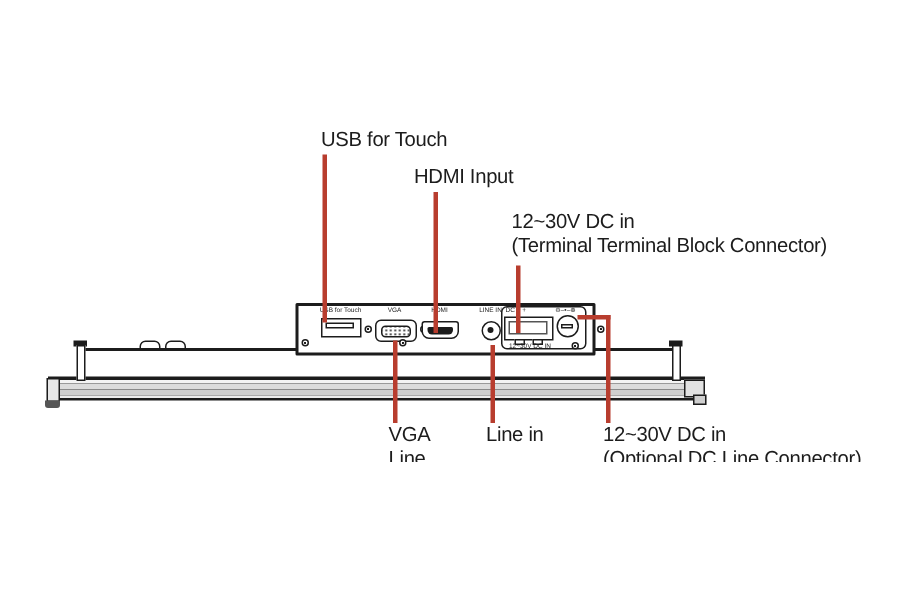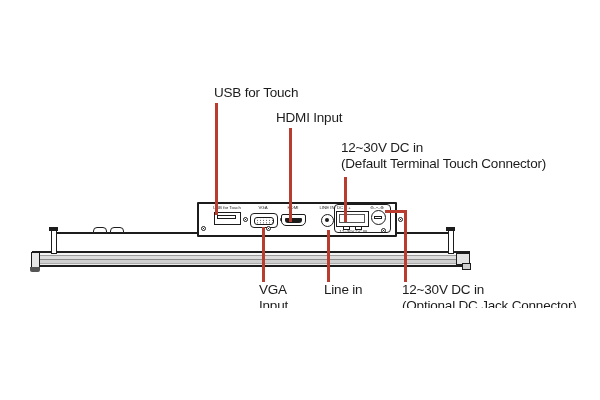--- a/index.html
+++ b/index.html
@@ -48,33 +48,33 @@
 <body>
 
 <div id="stage">
 
   <div class="callout" style="left:214px; top:85px;">USB for Touch</div>
 
   <div class="callout" style="left:276px; top:110px;">HDMI Input</div>
 
   <div class="callout" style="left:341px; top:140px;">
     <div>12~30V DC in</div>
-    <div>(Default Terminal Touch Connector)</div>
+    <div>(Terminal Terminal Block Connector)</div>
   </div>
 
   <div class="callout" style="left:259px; top:282px;">
     <div>VGA</div>
-    <div>Input</div>
+    <div>Line</div>
   </div>
 
   <div class="callout" style="left:324px; top:282px;">Line in</div>
 
   <div class="callout" style="left:402px; top:282px;">
     <div>12~30V DC in</div>
-    <div>(Optional DC Jack Connector)</div>
+    <div>(Optional DC Line Connector)</div>
   </div>
 
   <div class="rline" style="left:215px; top:103px; width:3px; height:112px;"></div>
   <div class="rline" style="left:289px; top:128px; width:3px; height:94px;"></div>
   <div class="rline" style="left:344px; top:177px; width:3px; height:45px;"></div>
   <div class="rline" style="left:262px; top:227px; width:3px; height:55px;"></div>
   <div class="rline" style="left:327px; top:230px; width:3px; height:52px;"></div>
   <div class="rline" style="left:385px; top:210px; width:22px; height:3px;"></div>
   <div class="rline" style="left:404px; top:210px; width:3px; height:72px;"></div>
 

